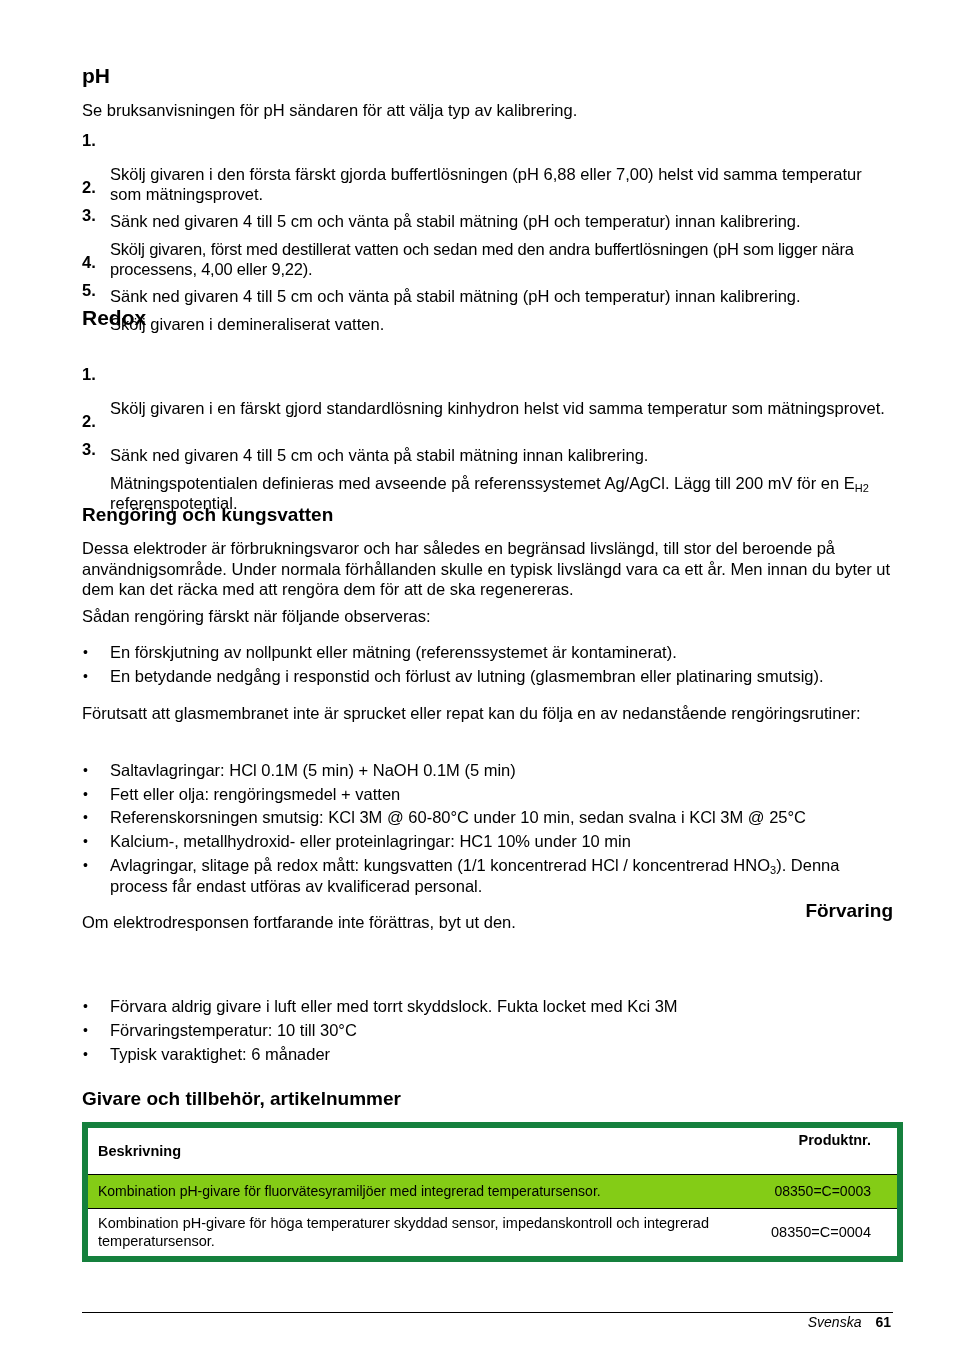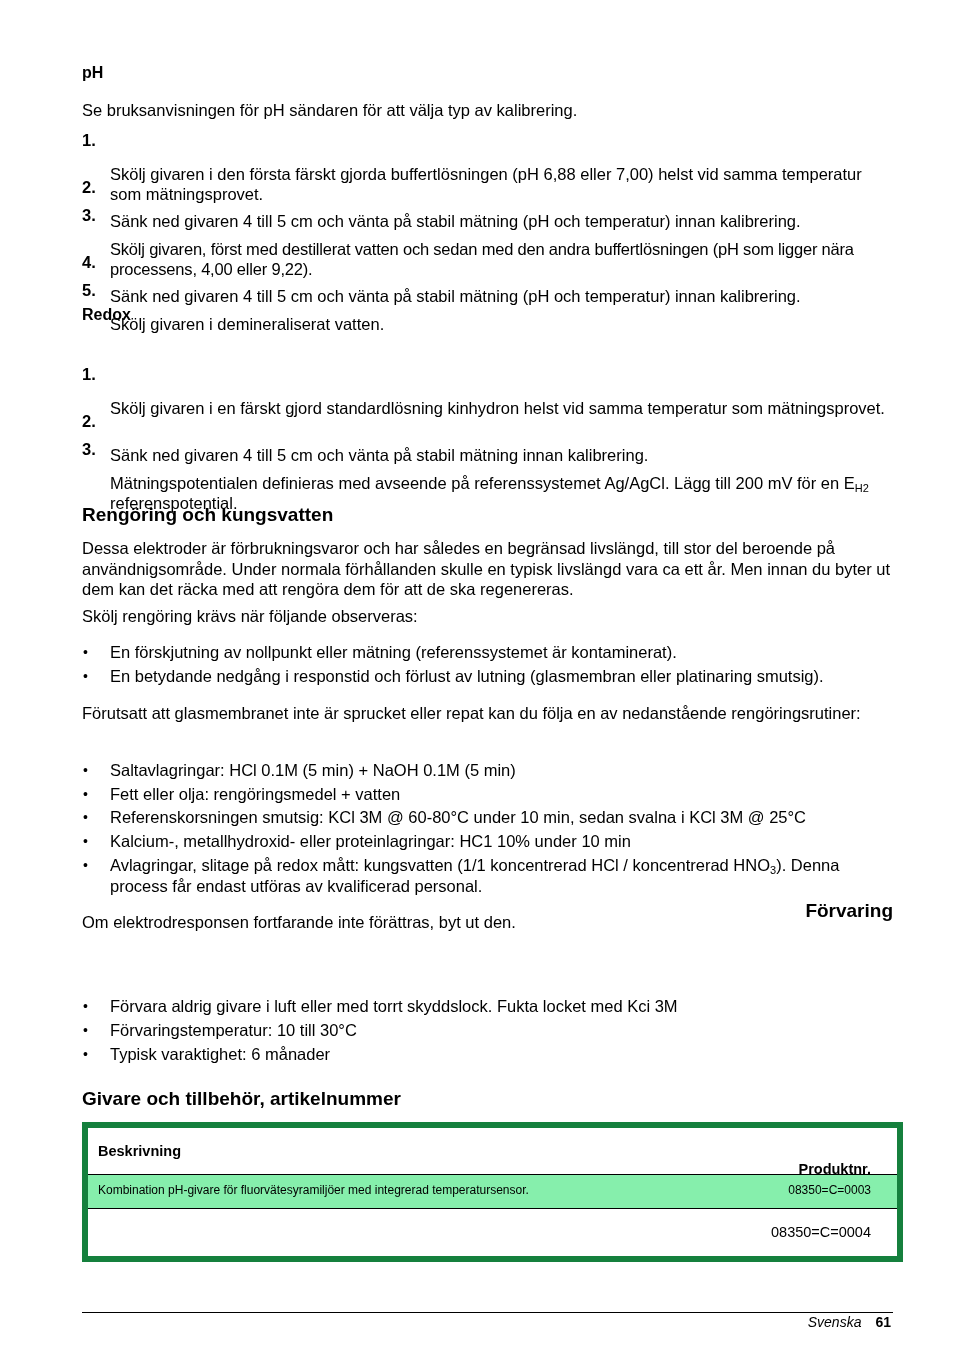--- a/index.html
+++ b/index.html
@@ -1,34 +1,34 @@
 <!DOCTYPE html>
 <html><head>
 <meta charset="utf-8">
 <style>
   html, body { margin:0; padding:0; background:#ffffff; }
   body { width:954px; height:1354px; position:relative; overflow:hidden;
          font-family:"Liberation Sans", sans-serif; color:#000; font-size:16.5px; }
   .page { position:absolute; left:82px; top:0; width:811px; }
   .blk { position:absolute; left:0; width:811px; }
-  .h4 { font-weight:bold; font-size:16px; }
+  .h4 { font-weight:bold; font-size:21px; }
   .h3 { font-weight:bold; font-size:19px; }
   .p { line-height:20.5px; }
   .ol-item { position:absolute; left:0; width:811px; line-height:20px; }
   .ol-num { position:absolute; left:0; top:0; font-weight:bold; width:28px; }
   .ol-text { margin-left:28px; display:block;margin-top:34px; }
   .ul-item { position:absolute; left:0; width:811px; line-height:20.5px; }
   .bullet { position:absolute; left:1px; top:0; font-size:14px; }
   .ul-text { margin-left:28px; display:block; }
   sub { font-size:11px; vertical-align:-3px; line-height:0; }
   .tbl { position:absolute; left:0; top:1122px; width:809px; border:6px solid #15803d; }
   .tr { position:relative; width:100%; border-bottom:1px solid #000; }
   .tr:last-child { border-bottom:none; }
   .th { height:46px; font-weight:bold; font-size:14.5px; }
-  .row1 { height:33px; background:#86efac; font-size:12px; }
+  .row1 { height:33px; background:#84cc16; font-size:14px; }
   .row2 { height:47px; font-size:14.5px; }
   .c1 { position:absolute; left:10px; width:640px; }
   .c2 { position:absolute; right:26px; text-align:right; }
   .footer-line { position:absolute; left:82px; top:1312px; width:811px; height:1px; background:#000; }
   .footer { position:absolute; right:63px; top:1314px; font-size:14px; }
   .footer .lang { font-style:italic; margin-right:14px; }
   .footer .num { font-weight:bold; }
 </style>
 </head>
 <body>
@@ -69,21 +69,21 @@
     <span class="ol-num">2.</span>
     <span class="ol-text">Sänk ned givaren 4 till 5 cm och vänta på stabil mätning innan kalibrering.</span>
   </div>
   <div class="ol-item" style="top:439px;">
     <span class="ol-num">3.</span>
     <span class="ol-text"><span>Mätningspotentialen definieras med avseende på referenssystemet Ag/AgCl. Lägg till 200 mV för en E</span><sub>H2</sub><span> referenspotential.</span></span>
   </div>
 
   <div class="blk h3" style="top:504px;">Rengöring och kungsvatten</div>
   <div class="blk p" style="top:538px;">Dessa elektroder är förbrukningsvaror och har således en begränsad livslängd, till stor del beroende på användnigsområde. Under normala förhållanden skulle en typisk livslängd vara ca ett år. Men innan du byter ut dem kan det räcka med att rengöra dem för att de ska regenereras.</div>
-  <div class="blk p" style="top:606px;">Skölj rengöring krävs när följande observeras:</div>
+  <div class="blk p" style="top:606px;">Sådan rengöring färskt när följande observeras:</div>
 
   <div class="ul-item" style="top:642px;">
     <span class="bullet">•</span>
     <span class="ul-text">En förskjutning av nollpunkt eller mätning (referenssystemet är kontaminerat).</span>
   </div>
   <div class="ul-item" style="top:666px;">
     <span class="bullet">•</span>
     <span class="ul-text">En betydande nedgång i responstid och förlust av lutning (glasmembran eller platinaring smutsig).</span>
   </div>
 
@@ -124,27 +124,28 @@
   <div class="ul-item" style="top:1044px;">
     <span class="bullet">•</span>
     <span class="ul-text">Typisk varaktighet: 6 månader</span>
   </div>
 
   <div class="blk h3" style="top:1088px;">Givare och tillbehör, artikelnummer</div>
 
   <div class="tbl">
     <div class="tr th">
       <span class="c1" style="top:15px;">Beskrivning</span>
-      <span class="c2" style="top:33px;">Produktnr.</span>
+      <span class="c2" style="top:4px;">Produktnr.</span>
     </div>
     <div class="tr row1">
       <span class="c1" style="top:8px;">Kombination pH-givare för fluorvätesyramiljöer med integrerad temperatursensor.</span>
       <span class="c2" style="top:8px; right:26px;">08350=C=0003</span>
     </div>
     <div class="tr row2">
+      <span class="c1" style="top:5px; line-height:18px;">Kombination pH-givare för höga temperaturer skyddad sensor, impedanskontroll och integrerad temperatursensor.</span>
       <span class="c2" style="top:15px; right:26px;">08350=C=0004</span>
     </div>
   </div>
 </div>
 
 <div class="footer-line"></div>
 <div class="footer">
   <span class="lang">Svenska</span><span class="num">61</span>
 </div>
 

